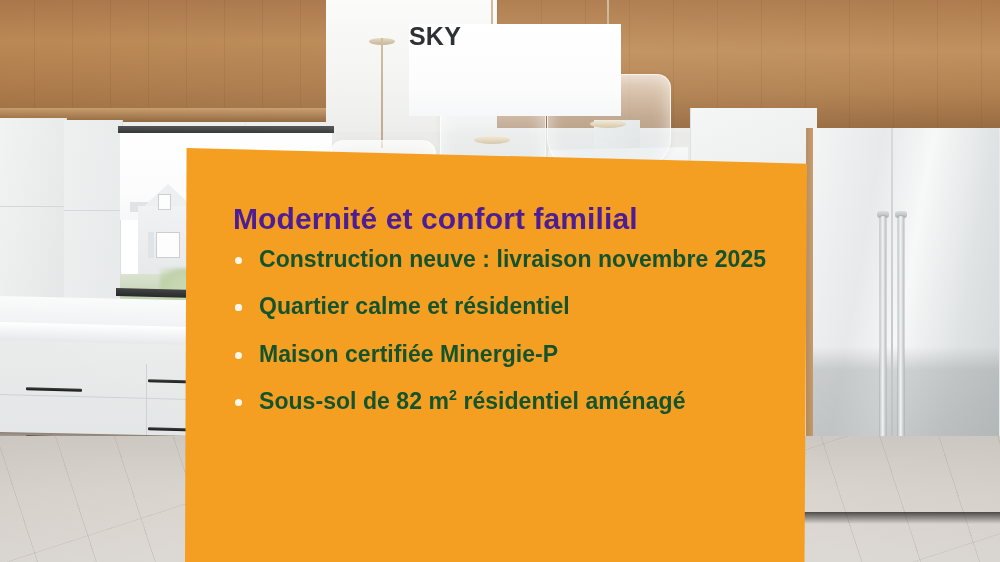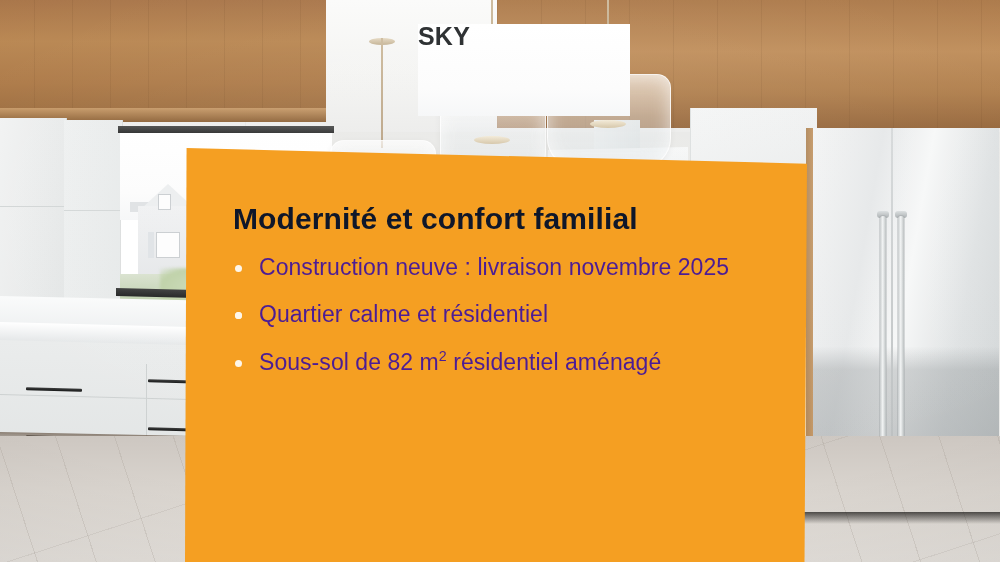--- a/index.html
+++ b/index.html
@@ -254,21 +254,21 @@
   
   .photo-grade {
     position:absolute; inset:0;
     background:
       radial-gradient(130% 100% at 50% 36%, rgba(255,255,255,0.10) 0%, rgba(0,0,0,0.0) 55%, rgba(0,0,0,0.10) 100%);
     pointer-events:none;
   }
 
   
   .logo {
-    position:absolute; left:418px; top:24px;
+    position:absolute; left:409px; top:24px;
     display:flex; align-items:center; gap:9px;
     z-index: 8;
   }
   .logo-mark { width:22px; display:flex; flex-direction:column; gap:2px; }
   .logo-mark i { display:block; height:3px; border-radius:0.5px; }
   .logo-word {
     font-size:25px; font-weight:700; letter-spacing:0.2px;
     line-height:1; white-space:nowrap;
   }
   .logo-word .immo { color:#eda236; }
@@ -281,33 +281,33 @@
     clip-path: polygon(0.25% 1.9%, 100% 5.6%, 99.6% 100%, 0% 100%);
     z-index: 6;
     box-shadow: -2px 0 10px rgba(0,0,0,0.06);
   }
   .panel-inner {
     position:absolute; left:0; top:0; right:0; bottom:0;
     padding: 62px 30px 0 48px;
     box-sizing:border-box;
   }
   .headline {
-    color:#0f172a;
+    color:#4c1d95;
     font-size:30px;
     font-weight:700;
     letter-spacing:0.1px;
-    margin:0 0 20px 0;
+    margin:0 0 12px 0;
     line-height:1.1;
   }
   ul.bullets { list-style:none; margin:0; padding:0; }
   ul.bullets li {
     position:relative;
-    color:#4c1d95;
+    color:#14532d;
     font-size:23px;
-    font-weight:400;
+    font-weight:700;
     letter-spacing:0.05px;
     line-height:1.1;
     padding-left:26px;
     margin-bottom:22px;
     white-space:nowrap;
   }
   ul.bullets li .dot {
     position:absolute; left:2px; top:10px;
     width:7px; height:7px; border-radius:50%;
     background:#fdf6ea;
@@ -436,19 +436,23 @@
         </li>
         <li>
           <span class="dot"></span>
         </li>
         <li>
           <span class="dot"></span>
           <span>Quartier calme et résidentiel</span>
         </li>
         <li>
           <span class="dot"></span>
+          <span>Maison certifiée Minergie-P</span>
+        </li>
+        <li>
+          <span class="dot"></span>
           <span>Sous-sol de 82 m</span><sup class="sup">2</sup><span> résidentiel aménagé</span>
         </li>
       </ul>
     </div>
   </div>
 
 </div>
 
 </body></html>

